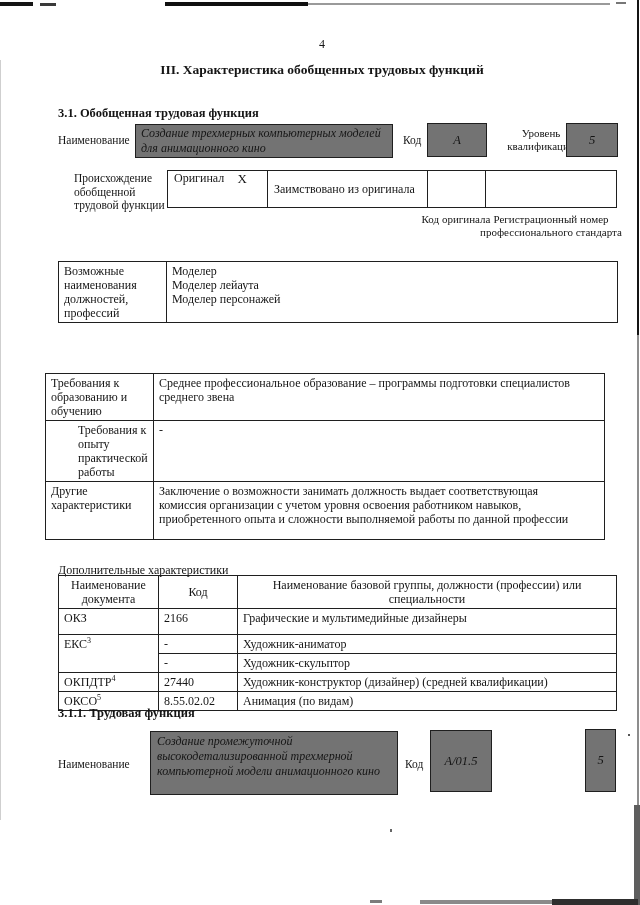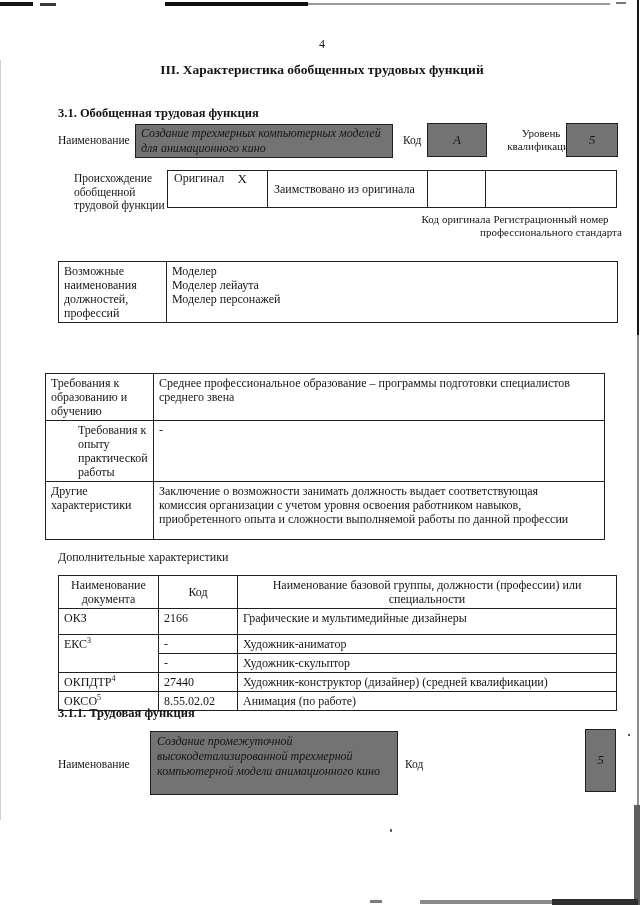--- a/index.html
+++ b/index.html
@@ -101,21 +101,21 @@
     </tr>
     <tr>
       <td style="height:58px;">Другие характеристики</td>
       <td>
             <div style="max-width:415px;">Заключение о возможности занимать должность выдает соответствующая комиссия организации с учетом уровня освоения работником навыков, приобретенного опыта и сложности выполняемой работы по данной профессии</div>
           </td>
     </tr>
   </tbody>
     </table>
 
-  <div class="abs" style="left:58px;top:550px;">Дополнительные характеристики</div>
+  <div class="abs" style="left:58px;top:563px;">Дополнительные характеристики</div>
 
   <table class="abs" style="left:58px;top:575px;width:559px;">
     <tbody>
         <tr>
       <th style="width:100px;height:30px;vertical-align:middle;">Наименование документа</th>
       <th style="width:79px;vertical-align:middle;">Код</th>
       <th style="vertical-align:middle;">Наименование базовой группы, должности (профессии) или специальности</th>
     </tr>
     <tr>
       <td style="height:26px;"><span>ОКЗ</span></td>
@@ -132,25 +132,26 @@
       <td>Художник-скульптор</td>
     </tr>
     <tr>
       <td style="height:19px;"><span>ОКПДТР</span><sup>4</sup></td>
       <td>27440</td>
       <td>Художник-конструктор (дизайнер) (средней квалификации)</td>
     </tr>
     <tr>
       <td style="height:19px;"><span>ОКСО</span><sup>5</sup></td>
       <td>8.55.02.02</td>
-      <td>Анимация (по работе)</td>
+      <td>Анимация (по видам)</td>
     </tr>
   </tbody>
     </table>
 
   <div class="abs h-sub" style="left:58px;top:706px;">3.1.1. Трудовая функция</div>
 
   <div class="abs lab" style="left:58px;top:758px;width:80px;">Наименование</div>
   <div class="abs fieldbox" style="left:150px;top:731px;width:248px;height:64px;padding:2px 17px 2px 6px;line-height:15px;">Создание промежуточной высокодетализированной трехмерной компьютерной модели анимационного кино</div>
   <div class="abs lab" style="left:405px;top:758px;">Код</div>
+  <div class="abs fieldbox vcenter" style="left:430px;top:730px;width:62px;height:62px;font-size:12.5px;">А/01.5</div>
   <div class="abs fieldbox vcenter" style="left:585px;top:729px;width:31px;height:63px;font-size:12.5px;">5</div>
 
 </div>
 
 </body></html>

